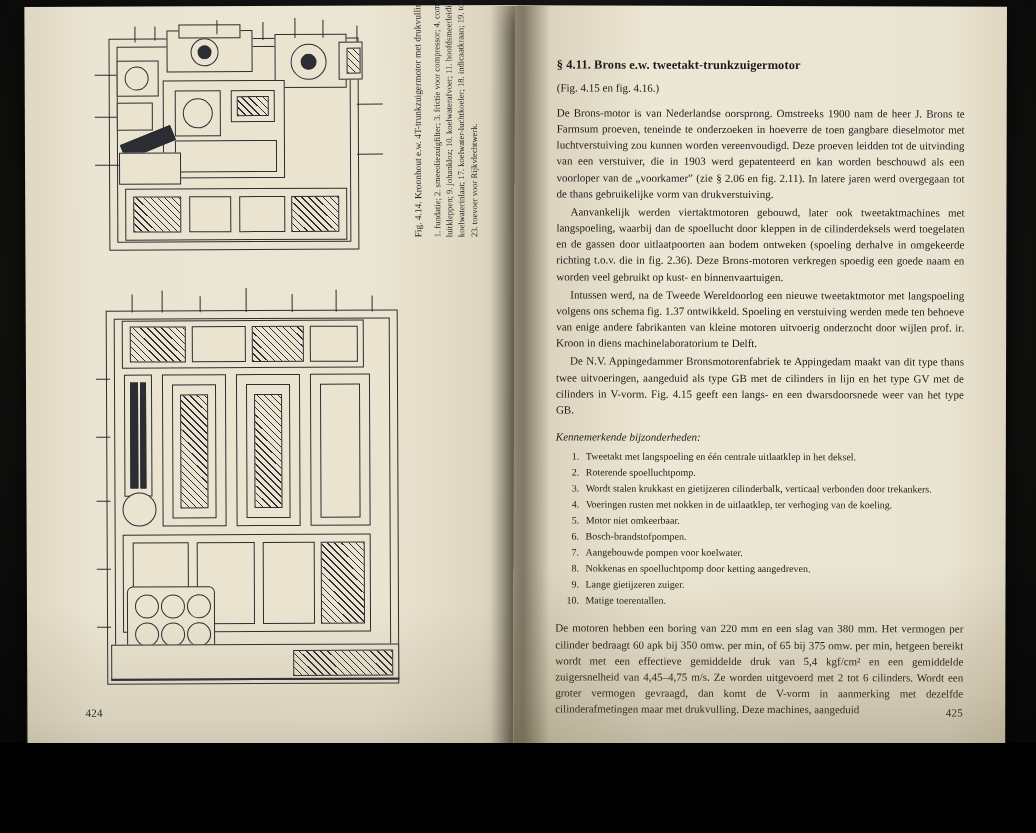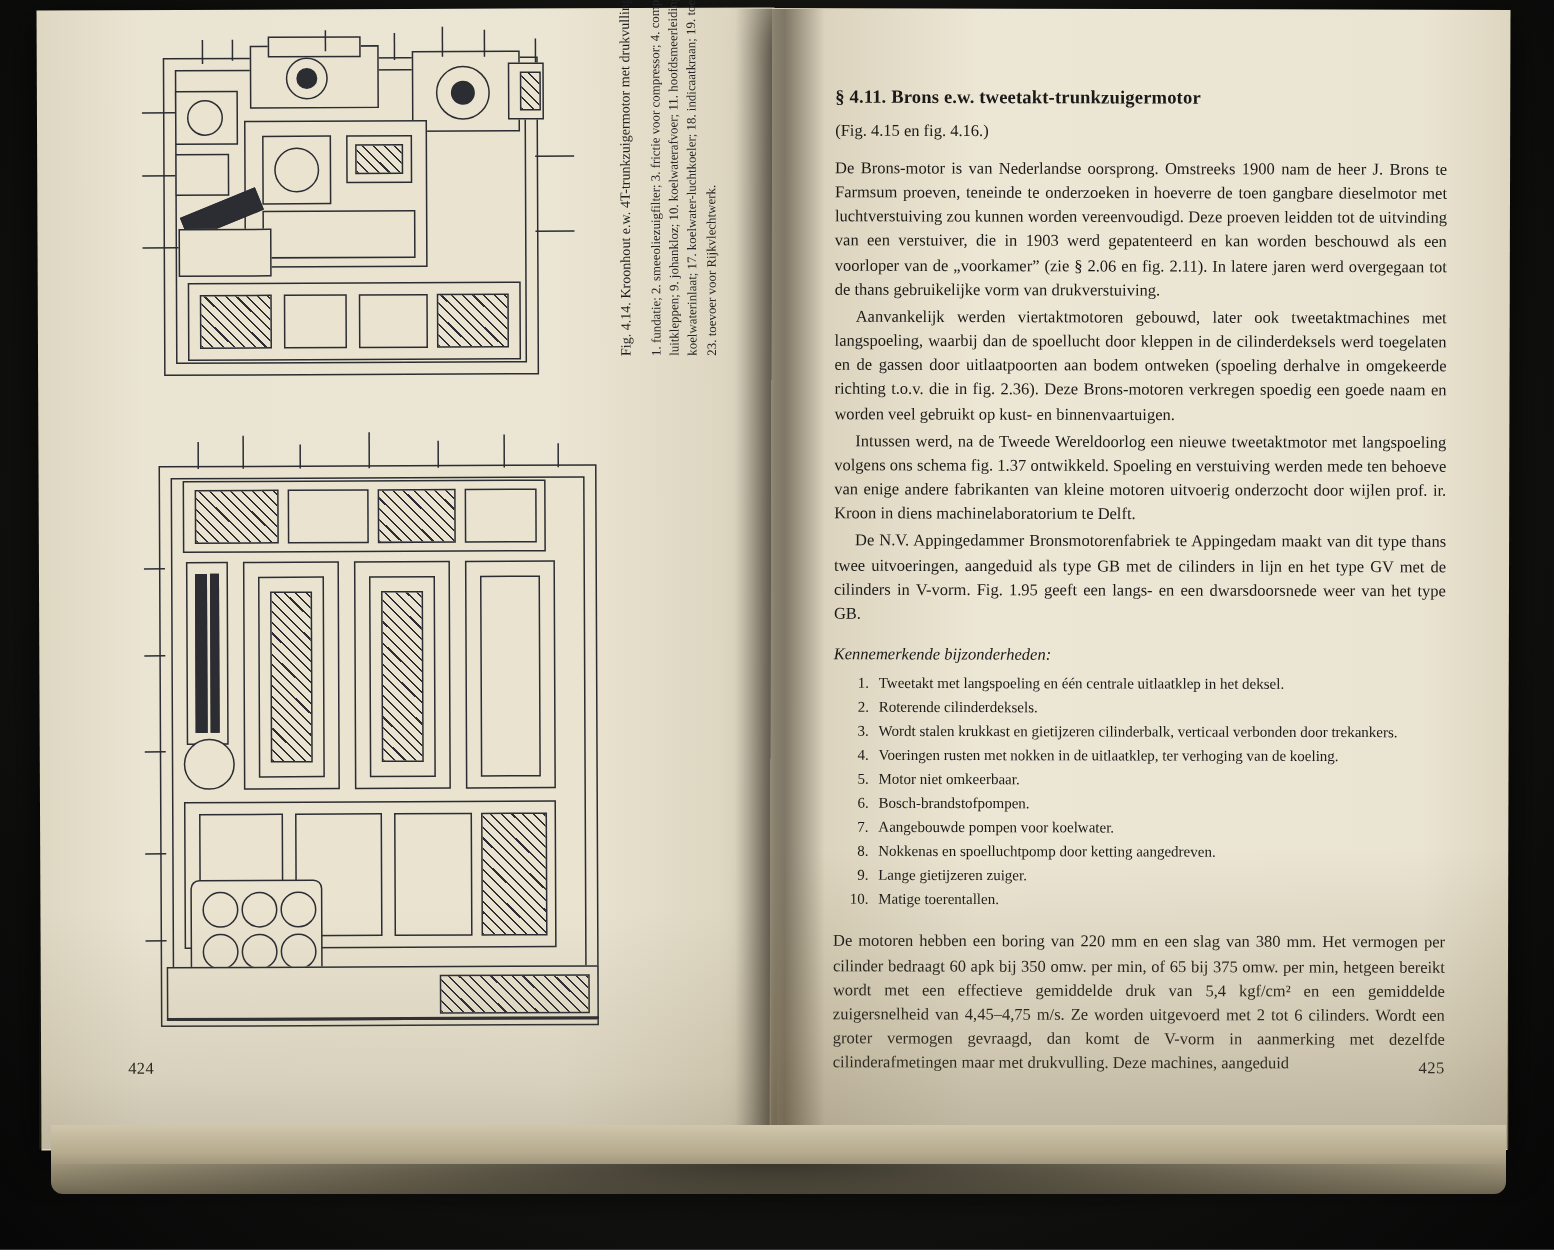--- a/index.html
+++ b/index.html
@@ -3,23 +3,23 @@
 <meta charset="utf-8">
 <style>
   html, body {
     margin: 0;
     padding: 0;
     background: #000000;
   }
   #page {
     position: relative;
     width: 1036px;
-    height: 833px;
+    height: 743px;
     overflow: hidden;
-    background: #22c55e;
+    background: #14532d;
     font-family: "Liberation Serif", serif;
   }
   
   .backdrop {
     position: absolute;
     inset: 0;
     background:
       radial-gradient(ellipse at 50% 40%, #2a2a24 0%, #141412 55%, #070707 100%);
   }
   
@@ -333,27 +333,27 @@
     </div>
 
     <div class="page-sheet page-right">
       <div class="rp">
         <h2>§ 4.11. Brons e.w. tweetakt-trunkzuigermotor</h2>
         <p class="figref">(Fig. 4.15 en fig. 4.16.)</p>
 
         <p class="body-p">De Brons-motor is van Nederlandse oorsprong. Omstreeks 1900 nam de heer J. Brons te Farmsum proeven, teneinde te onderzoeken in hoeverre de toen gangbare dieselmotor met luchtverstuiving zou kunnen worden vereenvoudigd. Deze proeven leidden tot de uitvinding van een verstuiver, die in 1903 werd gepatenteerd en kan worden beschouwd als een voorloper van de „voorkamer” (zie § 2.06 en fig. 2.11). In latere jaren werd overgegaan tot de thans gebruikelijke vorm van drukverstuiving.</p>
         <p class="body-p indent">Aanvankelijk werden viertaktmotoren gebouwd, later ook tweetaktmachines met langspoeling, waarbij dan de spoellucht door kleppen in de cilinderdeksels werd toegelaten en de gassen door uitlaatpoorten aan bodem ontweken (spoeling derhalve in omgekeerde richting t.o.v. die in fig. 2.36). Deze Brons-motoren verkregen spoedig een goede naam en worden veel gebruikt op kust- en binnenvaartuigen.</p>
         <p class="body-p indent">Intussen werd, na de Tweede Wereldoorlog een nieuwe tweetaktmotor met langspoeling volgens ons schema fig. 1.37 ontwikkeld. Spoeling en verstuiving werden mede ten behoeve van enige andere fabrikanten van kleine motoren uitvoerig onderzocht door wijlen prof. ir. Kroon in diens machinelaboratorium te Delft.</p>
-        <p class="body-p indent">De N.V. Appingedammer Bronsmotorenfabriek te Appingedam maakt van dit type thans twee uitvoeringen, aangeduid als type GB met de cilinders in lijn en het type GV met de cilinders in V-vorm. Fig. 1.95 geeft een langs- en een dwarsdoorsnede weer van het type GB.</p>
+        <p class="body-p indent">De N.V. Appingedammer Bronsmotorenfabriek te Appingedam maakt van dit type thans twee uitvoeringen, aangeduid als type GB met de cilinders in lijn en het type GV met de cilinders in V-vorm. Fig. 4.15 geeft een langs- en een dwarsdoorsnede weer van het type GB.</p>
 
         <p class="kenmerk">Kennemerkende bijzonderheden:</p>
 
         <ol class="klist">
           <li>Tweetakt met langspoeling en één centrale uitlaatklep in het deksel.</li>
-          <li>Roterende cilinderdeksels.</li>
+          <li>Roterende spoelluchtpomp.</li>
           <li>Wordt stalen krukkast en gietijzeren cilinderbalk, verticaal verbonden door trekankers.</li>
           <li>Voeringen rusten met nokken in de uitlaatklep, ter verhoging van de koeling.</li>
           <li>Motor niet omkeerbaar.</li>
           <li>Bosch-brandstofpompen.</li>
           <li>Aangebouwde pompen voor koelwater.</li>
           <li>Nokkenas en spoelluchtpomp door ketting aangedreven.</li>
           <li>Lange gietijzeren zuiger.</li>
           <li>Matige toerentallen.</li>
         </ol>
 

